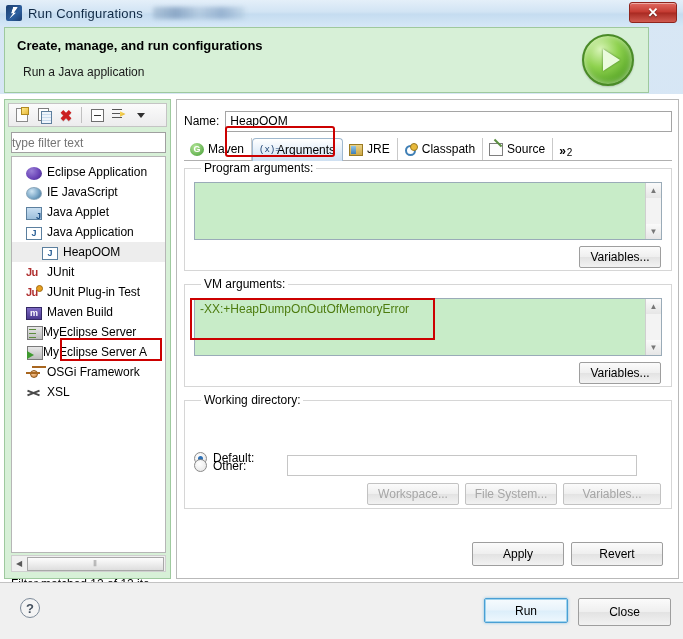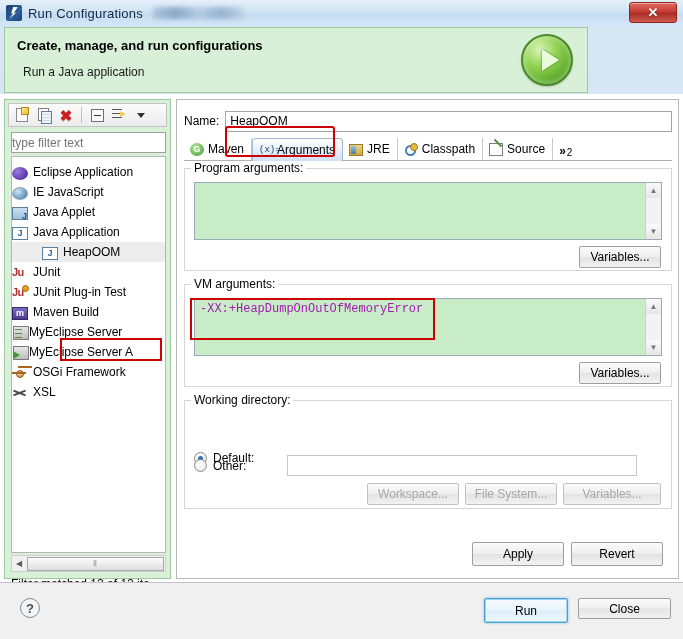--- a/index.html
+++ b/index.html
@@ -46,21 +46,21 @@
     background: linear-gradient(to bottom,#e06a62 0%,#c43a31 48%,#a82a22 52%,#d05a50 100%);
     border: 1px solid #8f241d;
     box-shadow: inset 0 1px 0 rgba(255,255,255,.45);
     display: flex; align-items: center; justify-content: center;
     color: #fff; font-size: 13px; font-weight: bold; cursor: pointer;
     text-shadow: 0 1px 1px rgba(0,0,0,.45);
   }
 
   
   .banner {
-    position: absolute; left: 4px; top: 27px; width: 584px; height: 66px;
+    position: absolute; left: 4px; top: 27px; width: 645px; height: 66px;
     background: #d7f0d7;
     border: 1px solid #9ec99e;
   }
   .banner-title {
     position: absolute; left: 12px; top: 10px;
     font-size: 13px; font-weight: bold; color: #000;
   }
   .banner-sub {
     position: absolute; left: 18px; top: 37px;
     font-size: 12px; color: #1a1a1a;
@@ -162,21 +162,21 @@
     color: #6d6d6d; padding: 0 0; outline: none;
   }
   .tree-box {
     position: absolute; left: 6px; top: 56px; width: 155px; height: 397px;
     background: #fff; border: 1px solid #b6b6b6;
     overflow: hidden;
   }
   .tree-list { padding-top: 5px; }
   .tree-item {
     height: 20px; display: flex; align-items: center;
-    white-space: nowrap; cursor: pointer;
+    padding-left: 14px; white-space: nowrap; cursor: pointer;
     font-size: 12px; color: #000;
   }
   .tree-item.child { padding-left: 30px; }
   .ti-ico {
     width: 16px; height: 16px; margin-right: 5px; flex: 0 0 16px;
     position: relative; display: inline-block;
   }
   .ic-eclipse {
     border-radius: 50%;
     background: radial-gradient(circle at 35% 30%, #9a7fd6 0%, #6b45b8 55%, #3f2480 100%);
@@ -384,30 +384,30 @@
     width: 110px; height: 31px;
     border: 2px solid #cc0000; border-radius: 3px;
     pointer-events: none; z-index: 40;
   }
 
   
   .group {
     position: absolute; border: 1px solid #d6d6d6;
   }
   .group-label {
-    position: absolute; top: -8px; left: 6px; background: #fff;
+    position: absolute; top: -8px; left: 16px; background: #fff;
     padding: 0 3px; font-size: 12px; color: #000;
   }
   .ta-wrap {
     position: absolute; border: 1px solid #9aabb8;
     background: #c8ecc8; display: flex;
   }
   .ta-text {
-    flex: 1; padding: 3px 5px; font-size: 12px; color: #a21caf;
-    font-family: Liberation Mono, monospace;
+    flex: 1; padding: 3px 5px; font-size: 12px; color: #4d7c0f;
+    font-family: Liberation Sans, sans-serif;
     white-space: pre-wrap; overflow: hidden; line-height: 15px;
   }
   .vscroll {
     width: 16px; background: #f3f3f3; border-left: 1px solid #cfcfcf;
     display: flex; flex-direction: column; justify-content: space-between;
   }
   .vs-arrow {
     height: 15px; display: flex; align-items: center; justify-content: center;
     font-size: 8px; color: #777; cursor: pointer;
     background: linear-gradient(to bottom,#fafafa,#e6e6e6);
@@ -656,13 +656,13 @@
   <div class="btn" style="position:absolute; left:394px; top:442px; width:92px; height:24px;">Revert</div>
 </div>
 
 <div class="red-box-argtab"></div>
 <div class="red-box-vmargs"></div>
 
 <div class="sep-line"></div>
 <div class="footer"></div>
 <div class="help-icon">?</div>
 <div class="btn default-btn" style="position:absolute; left:484px; top:598px; width:84px; height:25px;">Run</div>
-<div class="btn" style="position:absolute; left:578px; top:598px; width:93px; height:21px;">Close</div>
+<div class="btn" style="position:absolute; left:578px; top:598px; width:93px; height:28px;">Close</div>
 
 </body></html>

